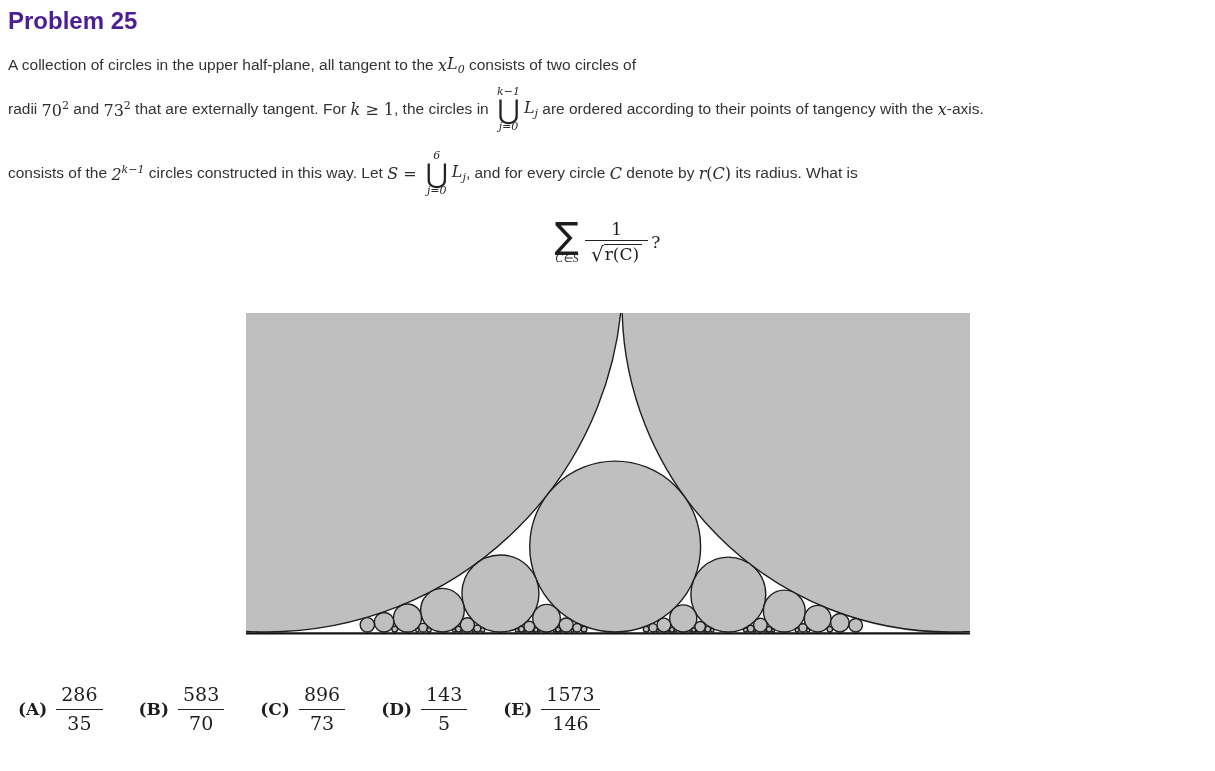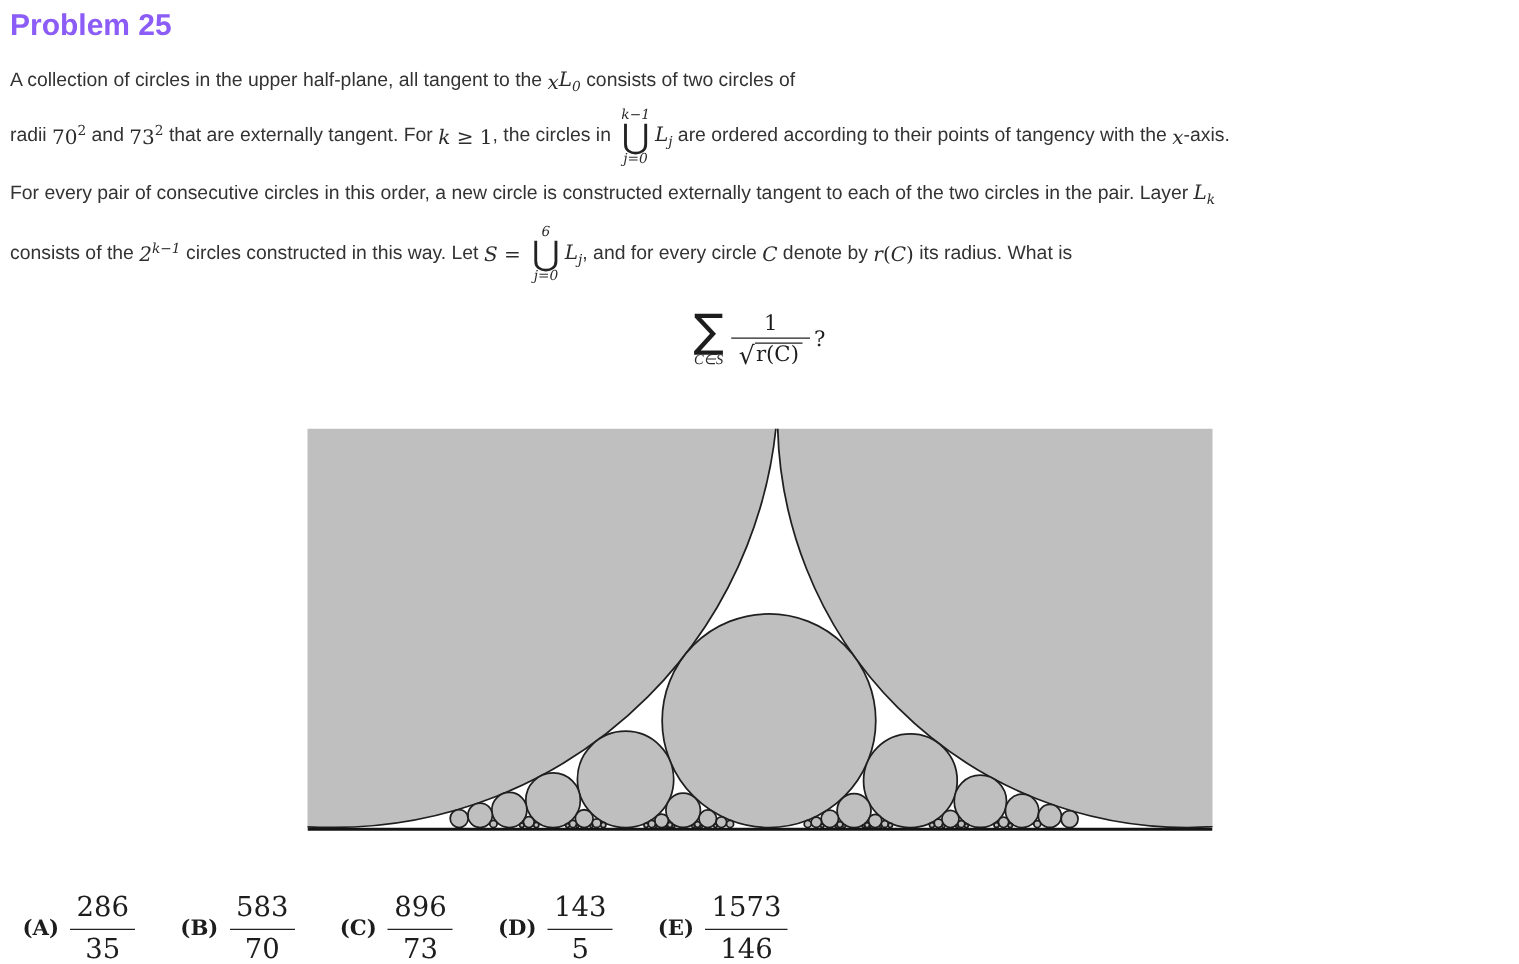--- a/index.html
+++ b/index.html
@@ -1,19 +1,19 @@
 <!DOCTYPE html>
 <html><head>
 <meta charset="utf-8">
 <style>
   html,body{margin:0;padding:0;background:#fff;}
   body{width:1215px;height:771px;overflow:hidden;
        font-family:"Liberation Sans",sans-serif;color:#333;}
   .content{padding:6px 8px 0 8px;}
-  .page-title{font-size:24px;font-weight:700;color:#8b5cf6;
+  .page-title{font-size:24px;font-weight:700;color:#4c1d95;
               margin:0 0 16px 0;line-height:30px;}
   .pline{display:flex;align-items:center;white-space:pre;
          font-size:15.5px;color:#333;}
   .pl-1{min-height:26px;}
   .pl-2{min-height:62px;}
   .pl-3{min-height:30px;}
   .pl-4{min-height:66px;}
   .tx{font-family:"Liberation Sans",sans-serif;}
   .mvar{font-family:"DejaVu Serif",serif;font-style:italic;font-size:16px;color:#2b2b2b;}
   .mm{font-family:"DejaVu Serif",serif;font-size:16px;color:#2b2b2b;}
@@ -44,34 +44,33 @@
   .qmark{font-family:"DejaVu Serif",serif;font-size:17px;color:#1d1d1d;margin-left:3px;}
   
   .figure-wrap{width:724px;margin:37px auto 0 auto;}
   .figure-wrap svg{display:block;}
   
   .answers{display:flex;align-items:center;gap:36px;
            padding-left:10px;margin-top:47px;}
   .ans{display:flex;align-items:center;gap:9px;}
   .alabel{font-family:"DejaVu Serif",serif;font-weight:700;font-size:17px;color:#1d1d1d;}
   .afrac{display:inline-flex;flex-direction:column;align-items:center;
-         font-family:"DejaVu Serif",serif;font-size:22px;color:#1d1d1d;line-height:1.25;justify-content:space-between;}
+         font-family:"DejaVu Serif",serif;font-size:19px;color:#1d1d1d;line-height:1.25;justify-content:space-between;}
   .afrac .n{padding:0 5px 2px 5px;border-bottom:1.3px solid #222;}
   .afrac .d{padding-top:2px;}
 </style>
 </head>
 <body>
 
 <div class="content">
   <h1 class="page-title">Problem 25</h1>
 
   <div id="problem-lines">
       <div class="pline pl-1"><span class="tx">A collection of circles in the upper half-plane, all tangent to the </span><span class="mvar">x</span><span><span class="mvar">L</span><span class="msub">0</span></span><span class="tx"> consists of two circles of</span></div>
       <div class="pline pl-2"><span class="tx">radii </span><span><span class="mm">70</span><span class="msup">2</span></span><span class="tx"> and </span><span><span class="mm">73</span><span class="msup">2</span></span><span class="tx"> that are externally tangent. For </span><span class="mvar">k</span><span class="mm"> ≥ 1</span><span class="tx">, the circles in </span><span class="unwrap"><span class="unlim">k−1</span><span class="ucup">⋃</span><span class="unlim">j=0</span></span><span><span class="mvar">L</span><span class="msub">j</span></span><span class="tx"> are ordered according to their points of tangency with the </span><span class="mvar">x</span><span class="tx">-axis.</span></div>
-      <div class="pline pl-3"><span class="tx">For every pair of consecutive circles in this order, a new circle is constructed externally tangent to each of the two circles in the pair. Layer </span><span><span class="mvar">L</span><span class="msub">k</span></span></div>
       <div class="pline pl-4"><span class="tx">consists of the </span><span><span class="mvar">2</span><span class="msup it">k−1</span></span><span class="tx"> circles constructed in this way. Let </span><span class="mvar">S</span><span class="mm"> = </span><span class="unwrap"><span class="unlim">6</span><span class="ucup">⋃</span><span class="unlim">j=0</span></span><span><span class="mvar">L</span><span class="msub">j</span></span><span class="tx">, and for every circle </span><span class="mvar">C</span><span class="tx"> denote by </span><span class="mvar">r</span><span class="mm">(</span><span class="mvar">C</span><span class="mm">)</span><span class="tx"> its radius. What is</span></div>
     </div>
 
   <div class="formula">
     <span class="bigop">
       <span class="sigma">∑</span>
       <span class="siglim">C∈S</span>
     </span>
     <span class="frac">
       <span class="fnum">1</span>

